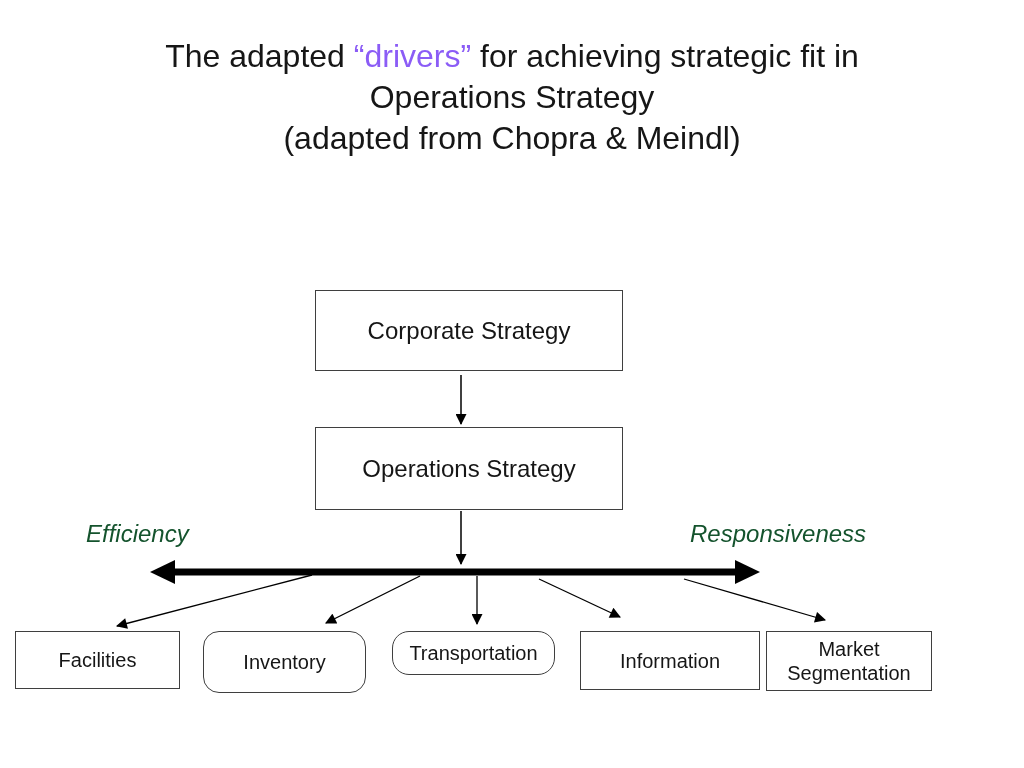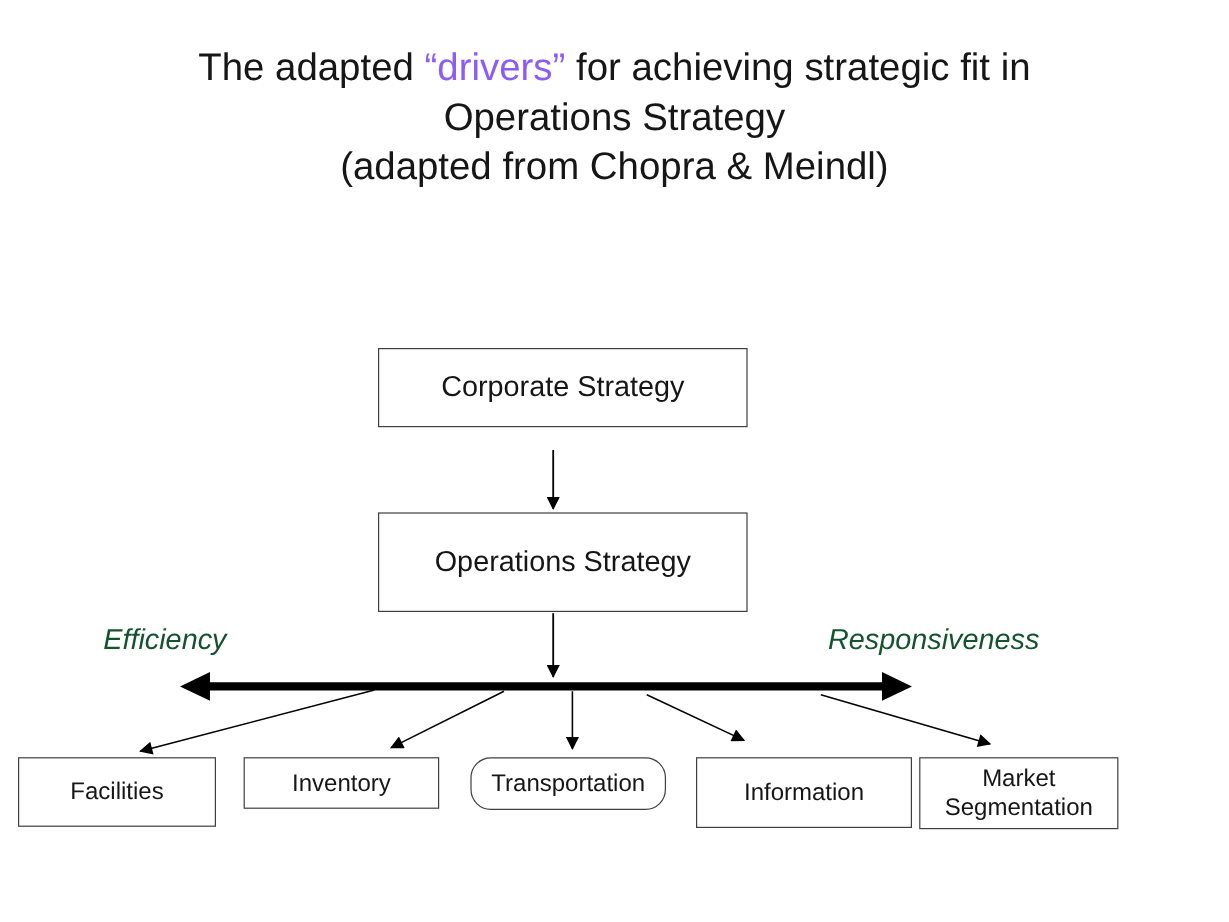--- a/index.html
+++ b/index.html
@@ -56,26 +56,26 @@
     line-height: 24px;
     padding: 2px 6px;
   }
   .axis-label {
     position: absolute;
     font-size: 24px;
     color: #14532d;
     white-space: nowrap;
     font-style: italic;
   }
-  #box-corporate   { left: 315px; top: 290px; width: 308px; height: 66px; }
+  #box-corporate   { left: 315px; top: 290px; width: 308px; height: 81px; }
   #box-operations  { left: 315px; top: 427px; width: 308px; height: 83px; }
   #label-efficiency     { left: 86px;  top: 520px; }
   #label-responsiveness { left: 690px; top: 520px; }
   #box-facilities      { left: 15px;  top: 631px; width: 165px; height: 58px; }
-  #box-inventory       { left: 203px; top: 631px; width: 163px; height: 43px; }
+  #box-inventory       { left: 203px; top: 631px; width: 163px; height: 62px; border-radius: 16px; }
   #box-transportation  { left: 392px; top: 631px; width: 163px; height: 44px; border-radius: 17px; }
   #box-information     { left: 580px; top: 631px; width: 180px; height: 59px; }
   #box-market          { left: 766px; top: 631px; width: 166px; height: 60px; }
 </style>
 </head>
 <body>
 
 <div class="slide">
 
   <div class="title-block">

